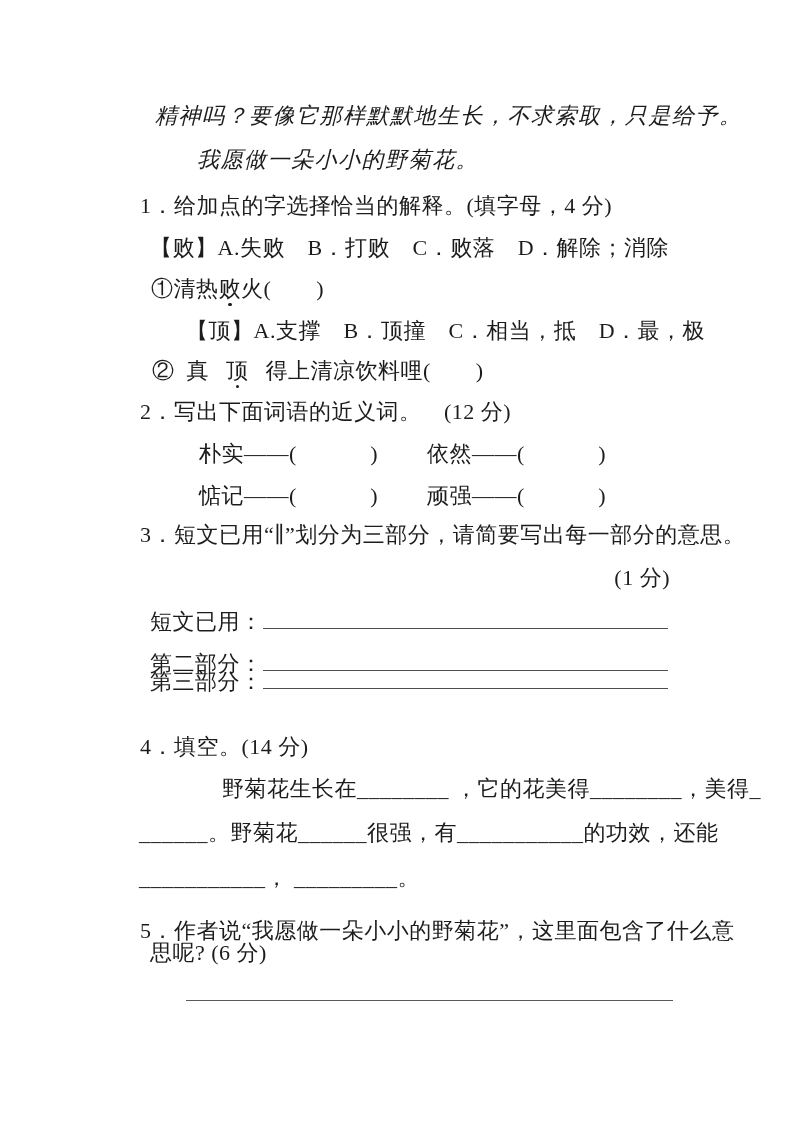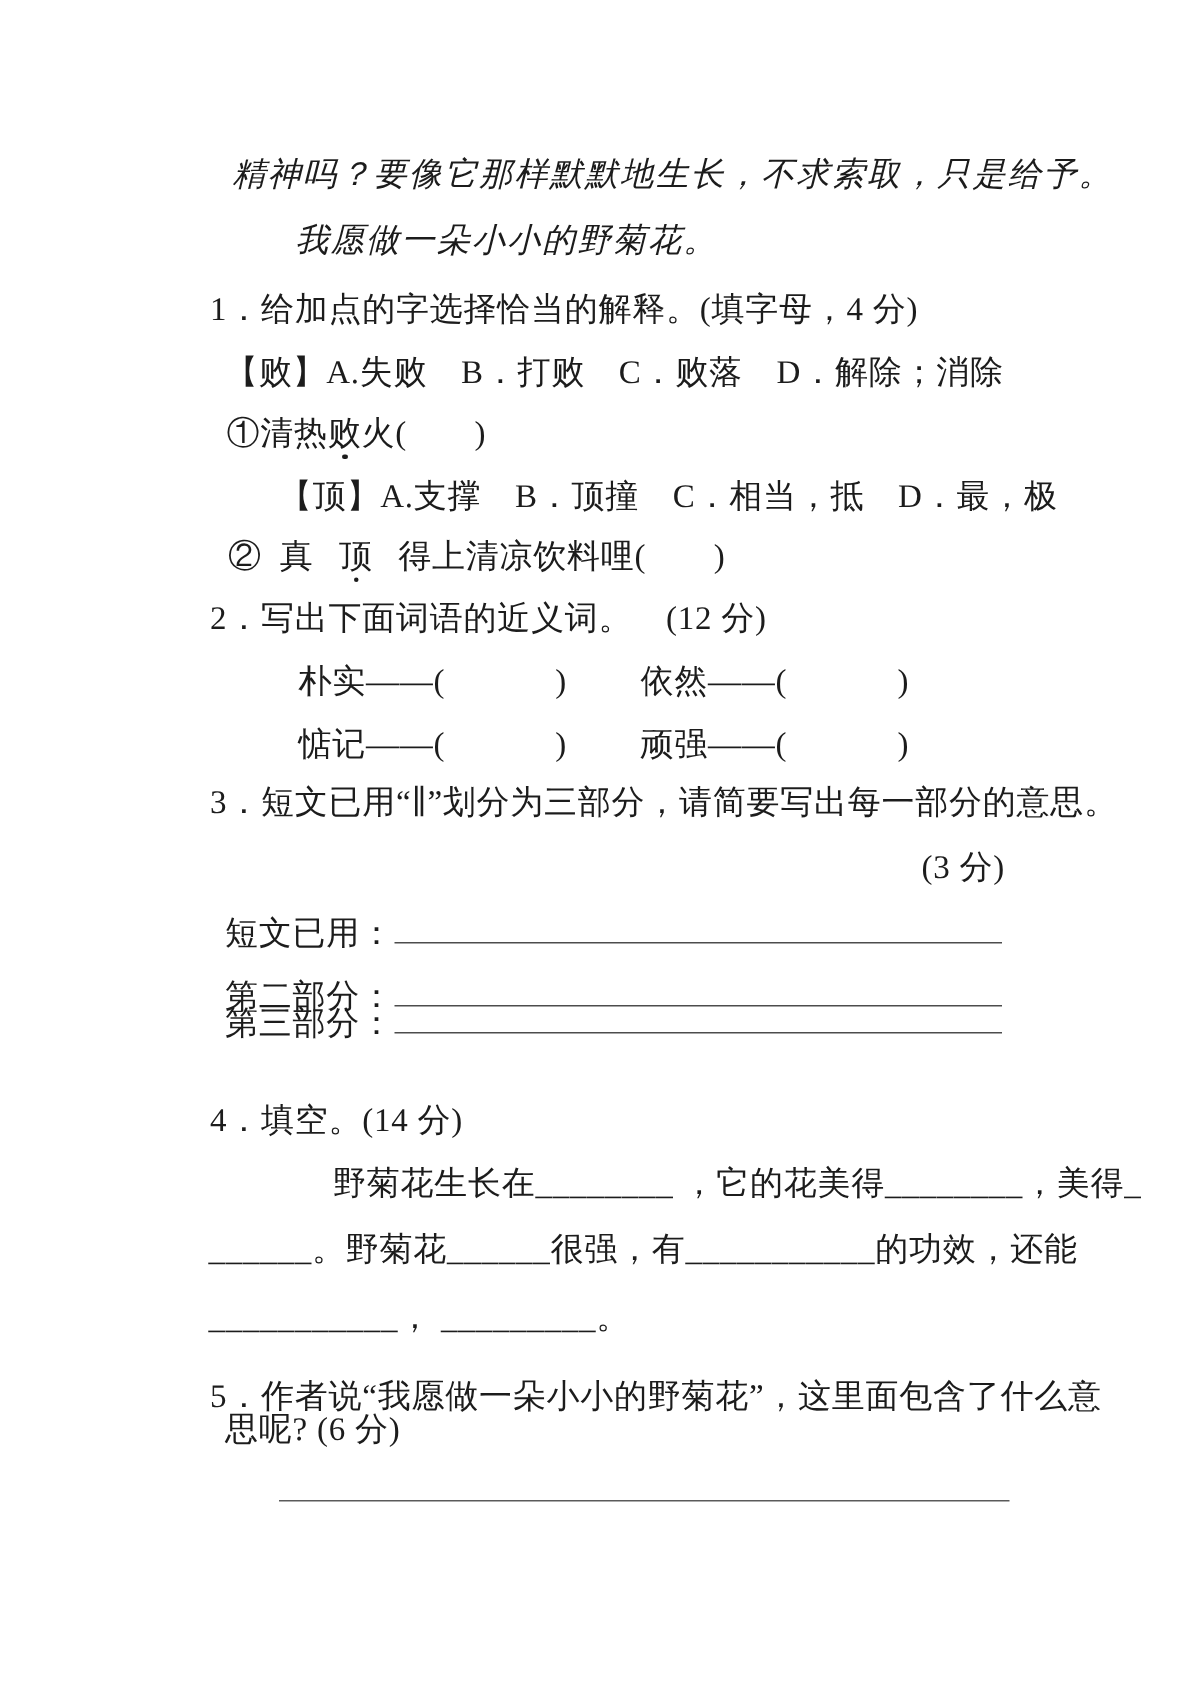--- a/index.html
+++ b/index.html
@@ -83,21 +83,21 @@
   <div class="line" style="left:150px; top:442px; width:520px;">
     <span class="col1">朴实——(　　　 )</span>
     <span class="col2">依然——(　　　 )</span>
   </div>
   <div class="line" style="left:150px; top:484px; width:520px;">
     <span class="col1">惦记——(　　　 )</span>
     <span class="col2">顽强——(　　　 )</span>
   </div>
 
   <div class="line" style="left:140px; top:523px;">3．短文已用“∥”划分为三部分，请简要写出每一部分的意思。</div>
-  <div class="line right-align" style="left:140px; top:566px; width:530px;">(3 分)</div>
+  <div class="line right-align" style="left:140px; top:566px; width:530px;">(1 分)</div>
   <div class="line" style="left:150px; top:610px; width:518px;">
     <span>短文已用：</span>
     <span class="rule"></span>
   </div>
   <div class="line" style="left:150px; top:652px; width:518px;">
     <span>第二部分：</span>
     <span class="rule"></span>
   </div>
   <div class="line" style="left:150px; top:670px; width:518px;">
     <span>第三部分：</span>

